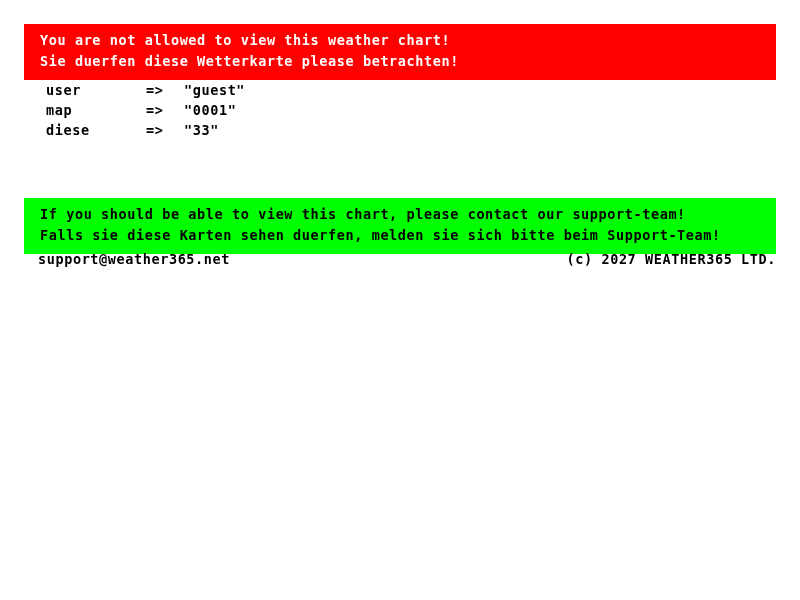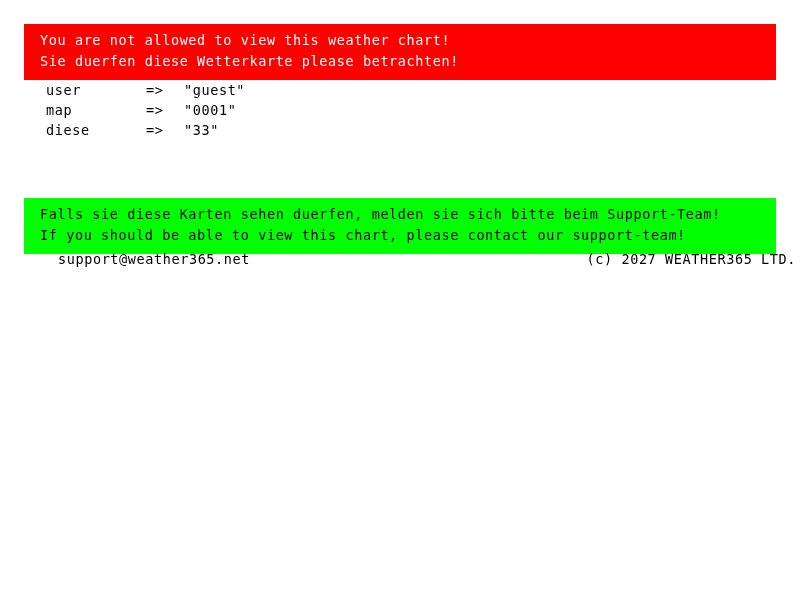--- a/index.html
+++ b/index.html
@@ -14,20 +14,21 @@
     color: #000000;
     position: relative;
     overflow: hidden;
   }
   .page {
     position: absolute;
     left: 0;
     top: 0;
     width: 800px;
     height: 584px;
+    font-weight: bold;
   }
   .banner {
     position: absolute;
     left: 24px;
     width: 752px;
     box-sizing: border-box;
     padding: 6px 16px 8px 16px;
     font-size: 13.5px;
     line-height: 21px;
     letter-spacing: 0.6px;
@@ -69,21 +70,20 @@
   .col-arrow { width: 38px; }
   .col-val { width: auto; }
   .footer {
     position: absolute;
     left: 38px;
     top: 250px;
     width: 738px;
     font-size: 13.5px;
     letter-spacing: 0.6px;
     line-height: 18px;
-    margin-left: 20px;
   }
   .footer-row {
     display: flex;
     justify-content: space-between;
     align-items: baseline;
   }
   .footer-left { white-space: nowrap; }
   .footer-right { white-space: nowrap; }
 </style>
 </head>
@@ -112,22 +112,22 @@
         <tr>
           <td class="col-key">diese</td>
           <td class="col-arrow">=&gt;</td>
           <td class="col-val">"33"</td>
         </tr>
       </tbody>
     </table>
   </div>
 
   <div class="banner banner-info">
+    <span class="banner-line">If you should be able to view this chart, please contact our support-team!</span>
     <span class="banner-line">Falls sie diese Karten sehen duerfen, melden sie sich bitte beim Support-Team!</span>
-    <span class="banner-line">If you should be able to view this chart, please contact our support-team!</span>
   </div>
 
   <div class="footer">
     <div class="footer-row">
       <span class="footer-left">support@weather365.net</span>
       <span class="footer-right">(c) 2027 WEATHER365 LTD.</span>
     </div>
   </div>
 
 </div>

